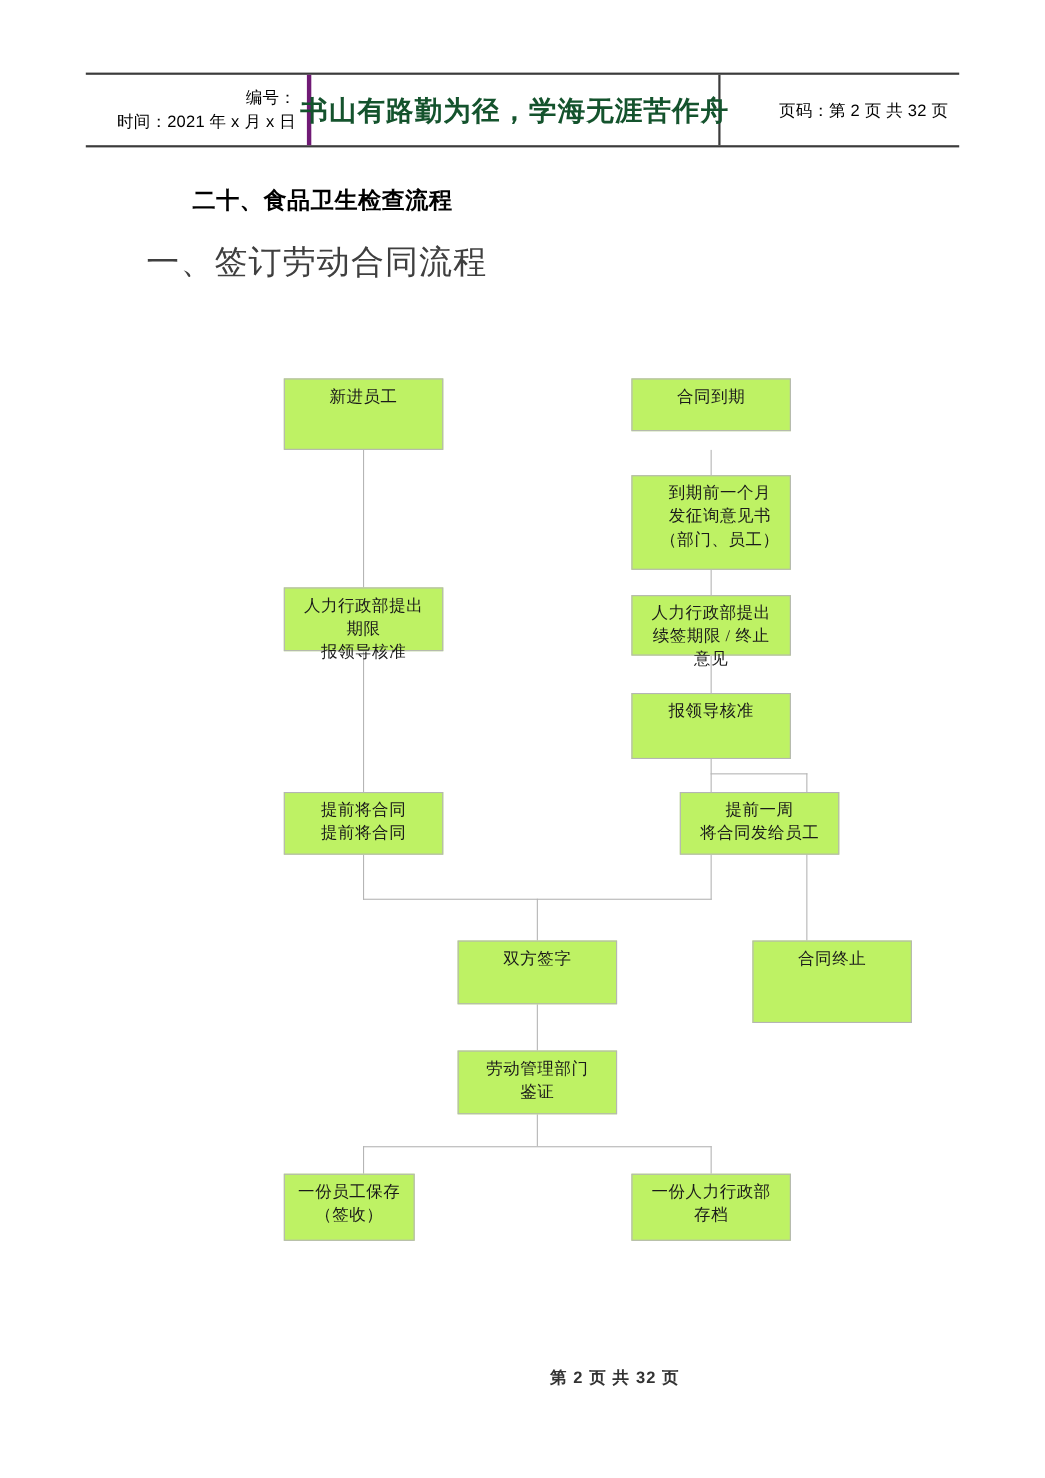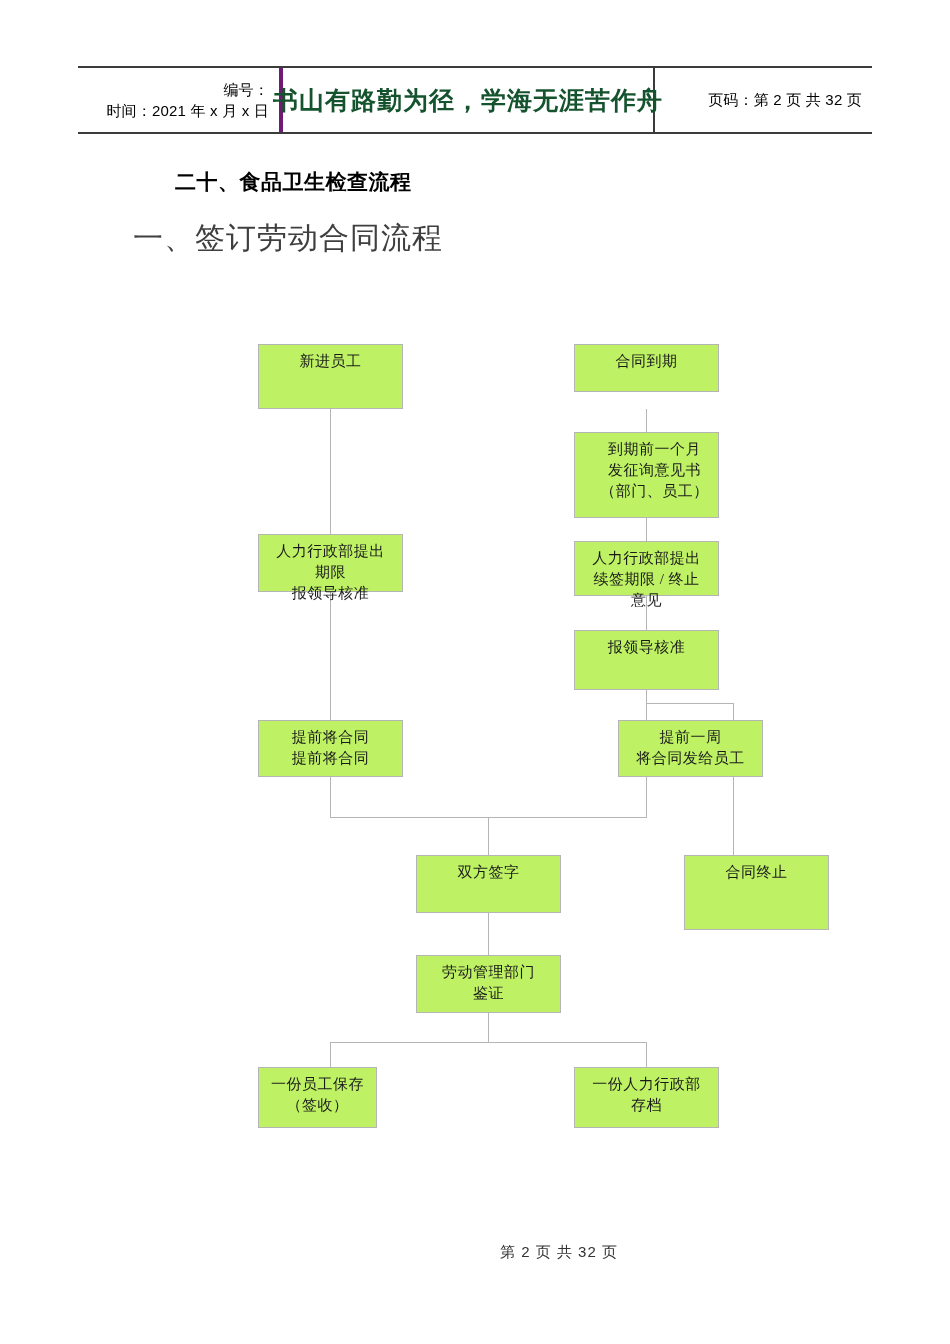--- a/index.html
+++ b/index.html
@@ -139,20 +139,21 @@
     text-align: center;
     font-family: "Liberation Sans", "DejaVu Sans", sans-serif;
     font-size: 15px;
     color: #333333;
   }
   .footer span { margin: 0 2px; }
   .footer .ft-inner {
     display: inline-block;
     margin-left: 170px;
     letter-spacing: 1px;
+    font-weight: bold;
   }
 </style>
 </head>
 <body>
 
 <div class="header-table">
   <div class="header-cell c1">
     <span class="hdr-line">编号：</span>
     <span class="hdr-line">时间：2021 年 x 月 x 日</span>
   </div>

